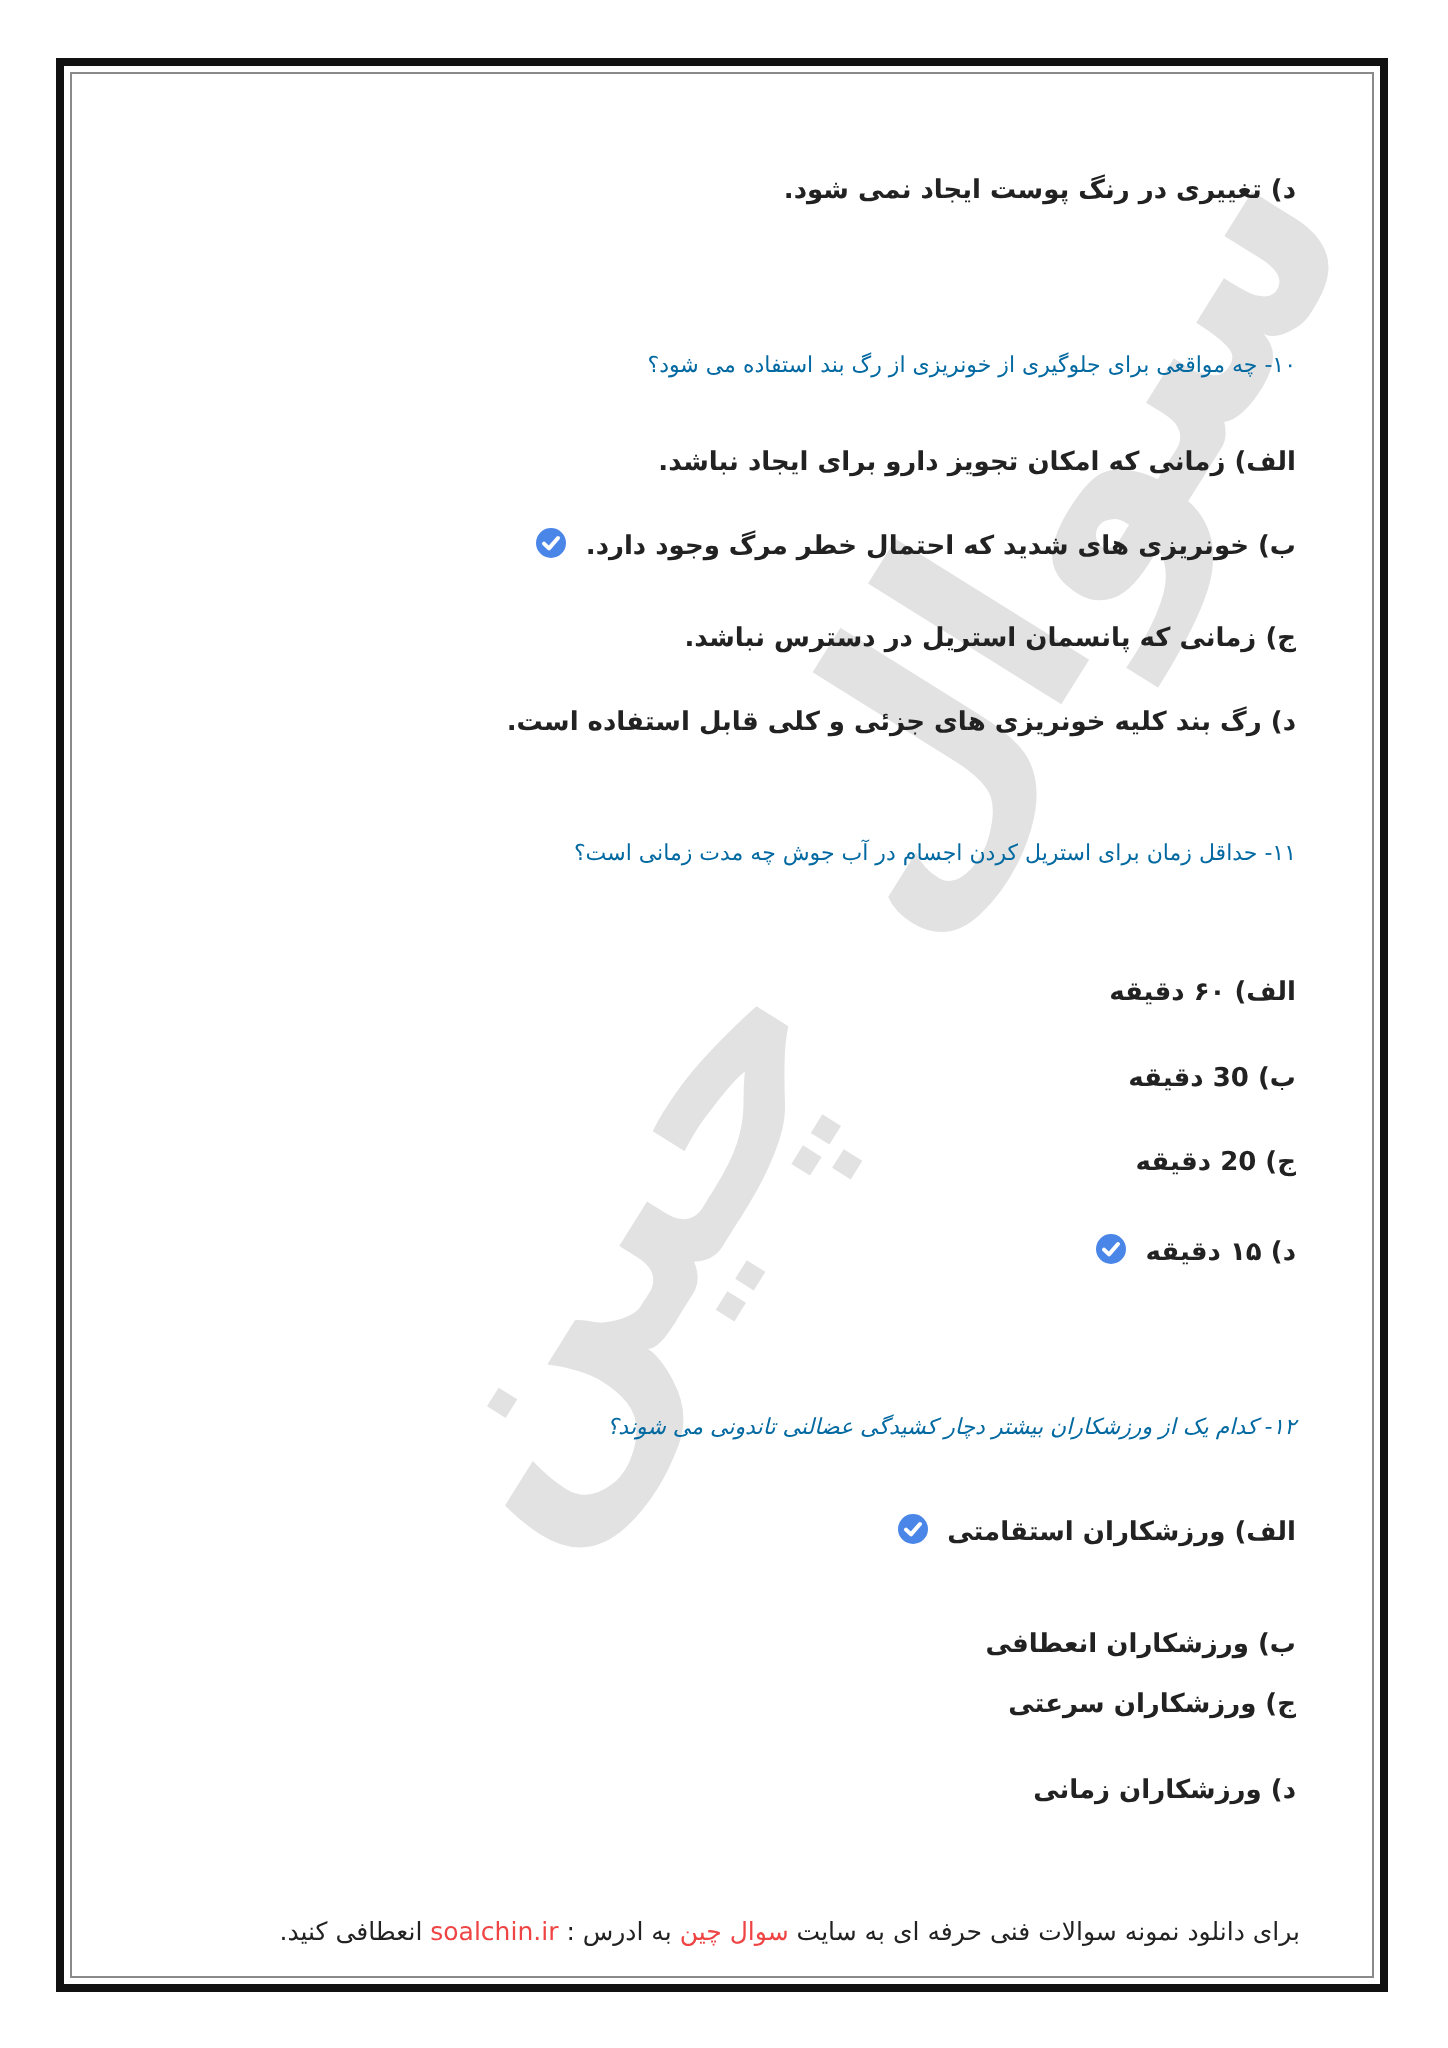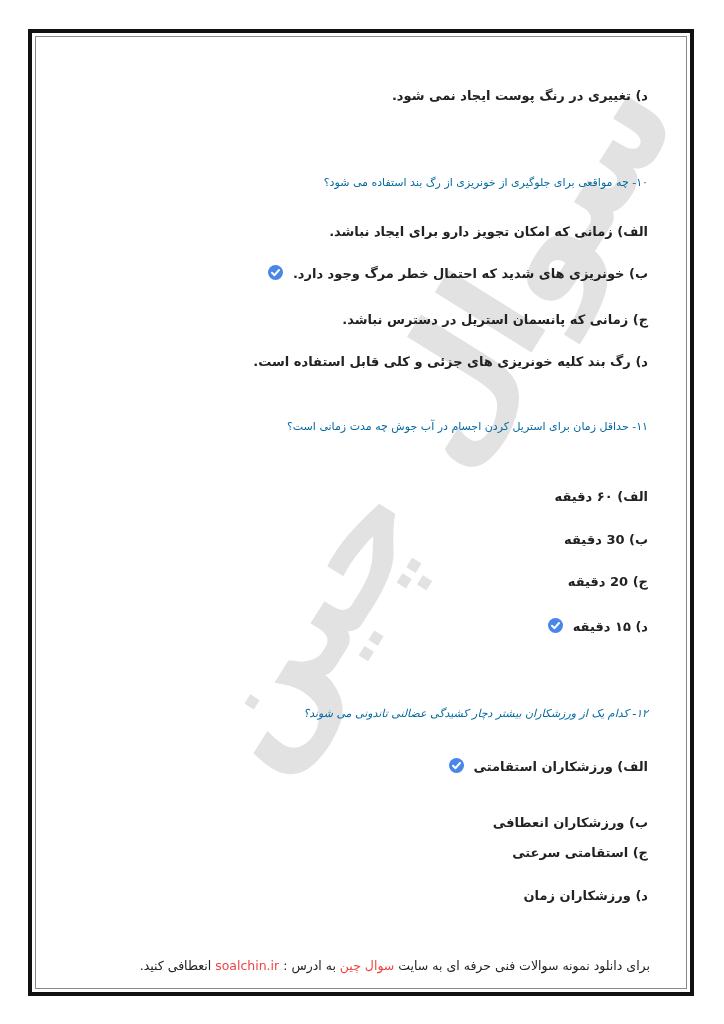--- a/index.html
+++ b/index.html
@@ -87,21 +87,21 @@
   <span class="check">
     <svg width="11" height="11" viewBox="0 0 11 11">
         <path d="M2 5.8 L4.5 8.2 L9 3" stroke="#fff" stroke-width="2" fill="none" stroke-linecap="round" stroke-linejoin="round"></path>
       </svg>
   </span>
 </div>
 <div class="line opt" style="top:801px;margin-top:14px;">
   <span>ب) ورزشکاران انعطافی</span>
 </div>
 <div class="line opt" style="top:845px;">
-  <span>ج) استقامتی سرعتی</span>
+  <span>ج) ورزشکاران سرعتی</span>
 </div>
 <div class="line opt" style="top:888px;">
-  <span>د) ورزشکاران زمان</span>
+  <span>د) ورزشکاران زمانی</span>
 </div>
 
 <div class="footer">
   <span>برای دانلود نمونه سوالات فنی حرفه ای به سایت </span><span class="red">سوال چین</span><span> به ادرس : </span><span class="red">soalchin.ir</span><span> انعطافی کنید.</span>
 </div>
 
 </body></html>

